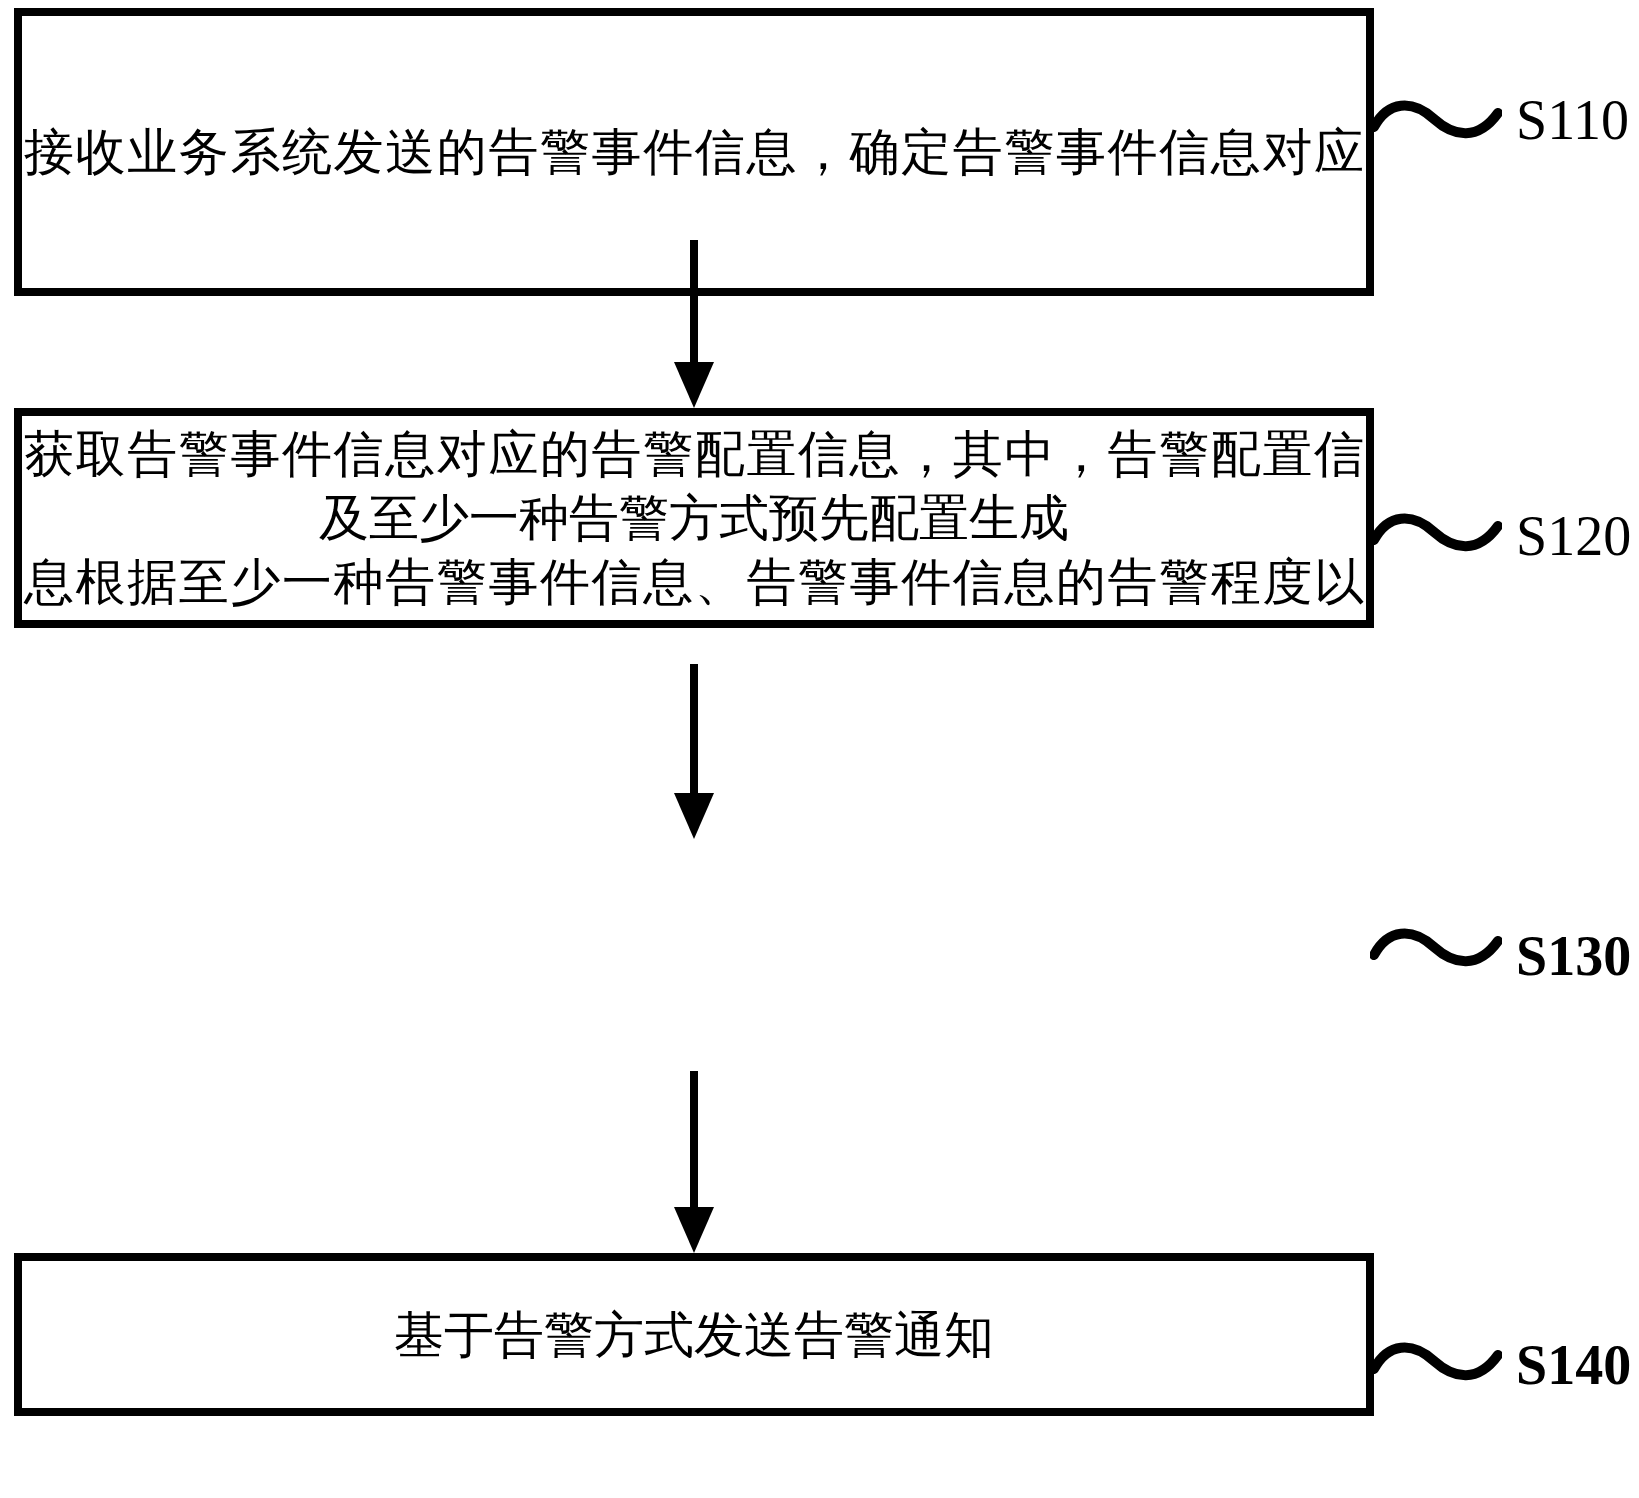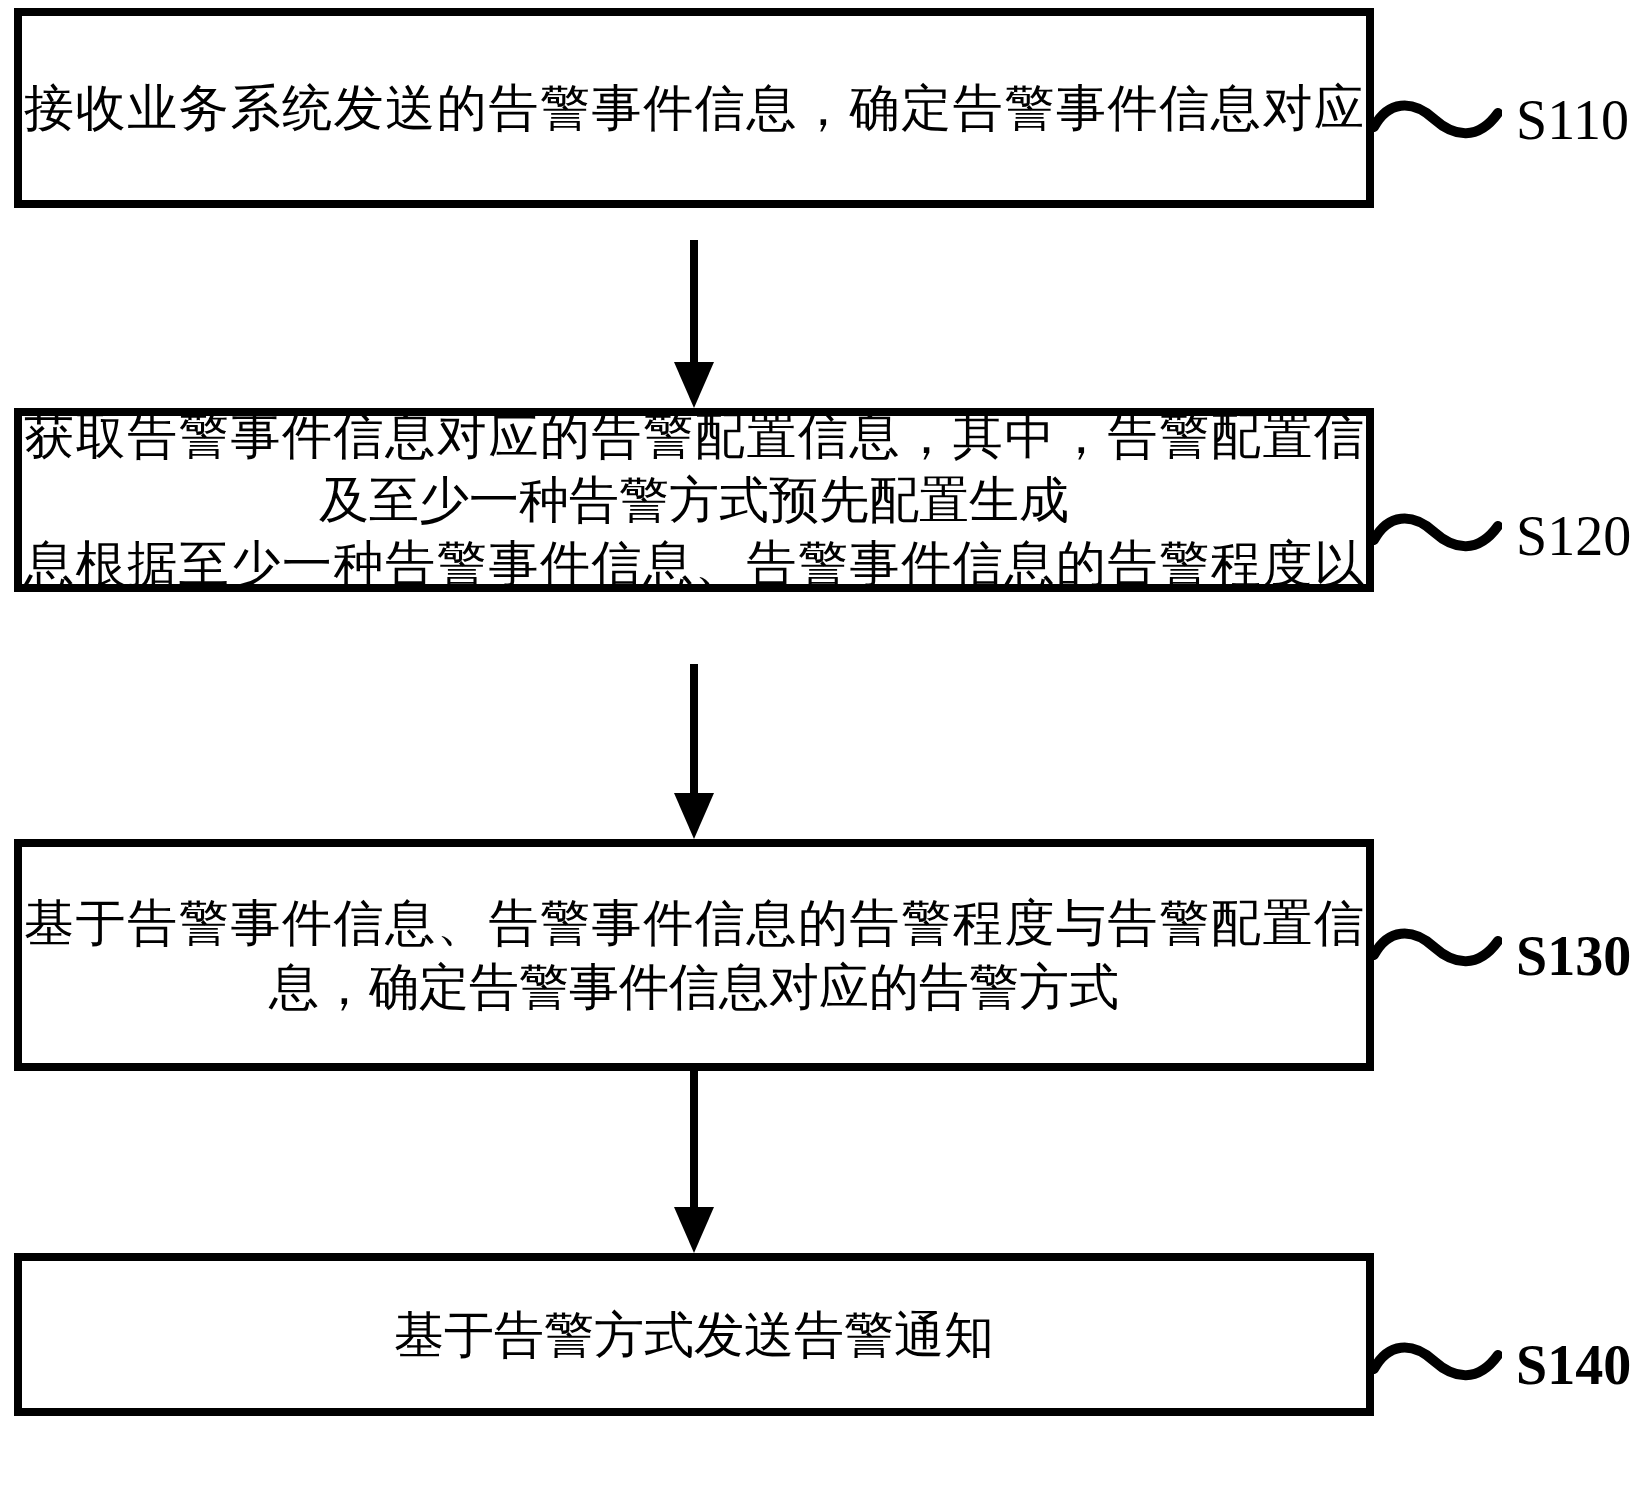--- a/index.html
+++ b/index.html
@@ -17,22 +17,22 @@
     left: 14px;
     width: 1360px;
     border: 8px solid #000000;
     box-sizing: border-box;
     background: #ffffff;
     display: flex;
     flex-direction: column;
     justify-content: center;
     padding: 0 2px;
   }
-  .b1 { top: 8px;    height: 200px; }
-  .b2 { top: 408px;  height: 184px; }
+  .b1 { top: 8px;    height: 288px; }
+  .b2 { top: 408px;  height: 220px; }
   .b3 { top: 839px;  height: 232px; }
   .b4 { top: 1253px; height: 163px; }
   .line {
     font-size: 50px;
     line-height: 64px;
     text-align: justify;
     text-align-last: justify;
     white-space: nowrap;
   }
   .line.last {
@@ -105,24 +105,20 @@
     <div class="line">获取告警事件信息对应的告警配置信息，其中，告警配置信</div>
     <div class="line last">及至少一种告警方式预先配置生成</div>
     <div class="line">息根据至少一种告警事件信息、告警事件信息的告警程度以</div>
   </div>
 
   <div class="arrow a2">
     <div class="shaft"></div>
     <div class="head"></div>
   </div>
 
-  <div class="box b3">
-    <div class="line">基于告警事件信息、告警事件信息的告警程度与告警配置信</div>
-    <div class="line last">息，确定告警事件信息对应的告警方式</div>
-  </div>
 
   <div class="arrow a3">
     <div class="shaft"></div>
     <div class="head"></div>
   </div>
 
   <div class="box b4">
     <div class="line last">基于告警方式发送告警通知</div>
   </div>
 

